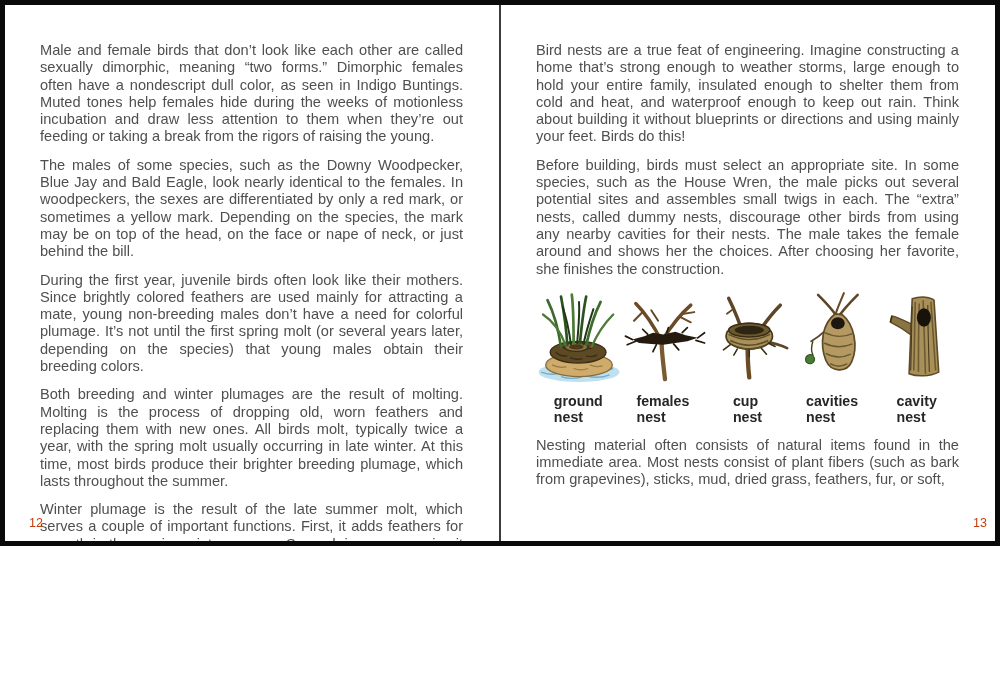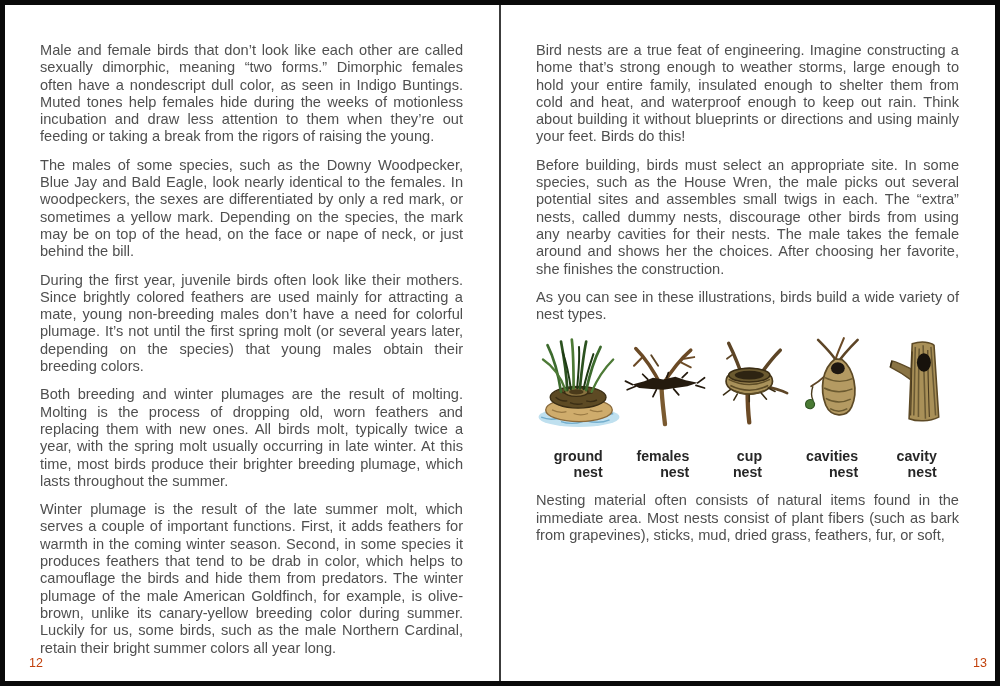--- a/index.html
+++ b/index.html
@@ -1,18 +1,18 @@
 <!DOCTYPE html>
 <html><head>
 <meta charset="utf-8">
 <style>
   * { margin: 0; padding: 0; box-sizing: border-box; }
   html, body { background: #ffffff; }
   .book-frame {
-    width: 1000px; height: 686px;
+    width: 1000px; height: 546px;
     background: #0a0a0a;
     padding: 5px;
     display: flex;
     font-family: "Liberation Sans", sans-serif;
     position: relative;
   }
   .page {
     background: #ffffff;
     flex: 1 1 0;
     position: relative;
@@ -55,26 +55,26 @@
     margin: 4px 0 2px 0;
   }
   .nest-figure {
     width: 86px;
     display: flex;
     flex-direction: column;
     align-items: center;
   }
   .nest-figure svg { display: block; }
   .nest-label {
-    margin-top: 16px;
+    margin-top: 6px;
     font-size: 14.2px;
     font-weight: bold;
     color: #262626;
     line-height: 16px;
-    text-align: right;
+    text-align: left;
   }
   .nest-label span { display: block; }
   .closing { margin-top: 12px; }
 </style>
 </head>
 <body>
 
 <div class="book-frame">
 
   <div class="page">
@@ -87,21 +87,20 @@
     </div>
     <div class="page-number left">12</div>
   </div>
 
   <div class="page-divider"></div>
 
   <div class="page">
     <div class="page-inner body-text">
       <p>Bird nests are a true feat of engineering. Imagine constructing a home that’s strong enough to weather storms, large enough to hold your entire family, insulated enough to shelter them from cold and heat, and waterproof enough to keep out rain. Think about building it without blueprints or directions and using mainly your feet. Birds do this!</p>
       <p>Before building, birds must select an appropriate site. In some species, such as the House Wren, the male picks out several potential sites and assembles small twigs in each. The “extra” nests, called dummy nests, discourage other birds from using any nearby cavities for their nests. The male takes the female around and shows her the choices. After choosing her favorite, she finishes the construction.</p>
-      <p>As you can see in these illustrations, birds build a wide variety of nest types.</p>
 
       <div class="nest-row">
 
         <div class="nest-figure">
           <svg width="90" height="96" viewBox="0 0 100 106">
             <ellipse cx="50" cy="92" rx="45" ry="11" fill="#bfe0ef"></ellipse>
             <path d="M8,92 q10,4 20,1 M30,97 q12,4 24,0 M58,96 q14,4 26,-1 M14,86 q8,3 16,1 M70,88 q9,3 18,0" stroke="#74aecd" stroke-width="1.6" fill="none"></path>
             <ellipse cx="50" cy="84" rx="37" ry="13" fill="#cfac6c" stroke="#8a6a3b" stroke-width="1.5"></ellipse>
             <path d="M20,84 q8,4 16,2 M44,88 q8,3 16,0 M62,84 q7,3 14,1" stroke="#9a7a44" stroke-width="1.4" fill="none"></path>
             <ellipse cx="49" cy="70" rx="31" ry="12" fill="#5d4a24" stroke="#3a2d14" stroke-width="1.5"></ellipse>

